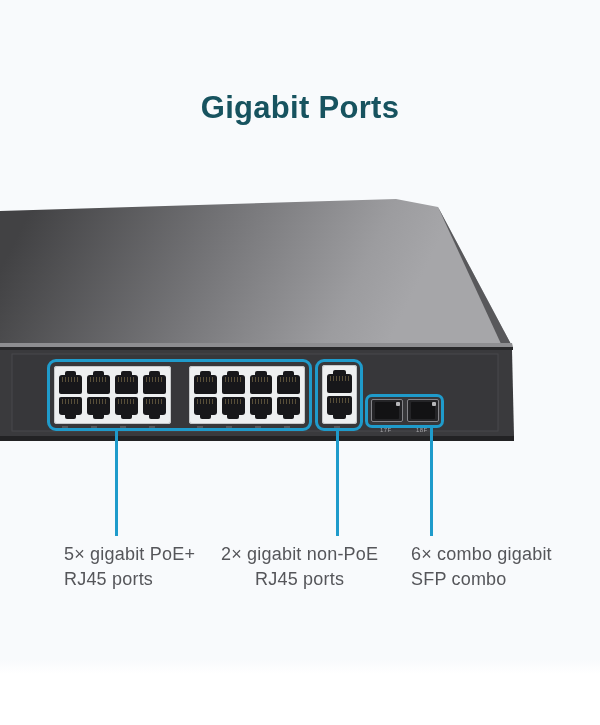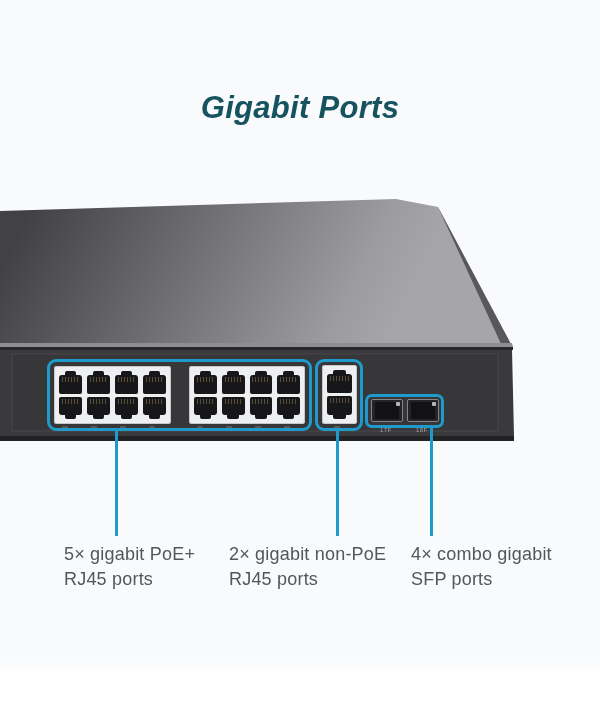--- a/index.html
+++ b/index.html
@@ -10,21 +10,20 @@
     overflow:hidden;
     background:linear-gradient(180deg,#f8fafc 0%,#f8fafc 91%,#ffffff 93%,#ffffff 100%);
     font-family:"Liberation Sans",sans-serif;
   }
   
   .title{
     position:absolute;top:90px;left:0;width:600px;
     text-align:center;
     font-size:31px;font-weight:700;letter-spacing:0.3px;
     color:#17535f;
-    font-style:italic;
   }
   
   .scene{position:absolute;inset:0;}
   svg.chassis{position:absolute;left:0;top:0;}
 
   
   .plate{
     position:absolute;
     background:#edeff0;
     border-radius:3px;
@@ -91,21 +90,21 @@
   #line2{left:336px;top:430px;height:106px;}
   #line3{left:430px;top:427px;height:109px;}
 
   
   .callout{
     position:absolute;top:542px;
     font-size:18px;line-height:25px;letter-spacing:.2px;
     color:#55565a;
   }
   #callout1{left:64px;}
-  #callout2{left:229px;}
+  #callout2{left:221px;text-align:center;}
   #callout3{left:411px;}
   .callout span{display:block;}
 </style>
 </head>
 <body>
 
 <div class="stage">
 
   <div class="title">Gigabit Ports</div>
 
@@ -216,17 +215,17 @@
 
   <div class="callout" id="callout1">
     <span>5× gigabit PoE+</span>
     <span>RJ45 ports</span>
   </div>
   <div class="callout" id="callout2">
     <span>2× gigabit non-PoE</span>
     <span>RJ45 ports</span>
   </div>
   <div class="callout" id="callout3">
-    <span>4× combo gigabit</span>
-    <span>SFP ports</span>
+    <span>6× combo gigabit</span>
+    <span>SFP combo</span>
   </div>
 
 </div>
 
 </body></html>

